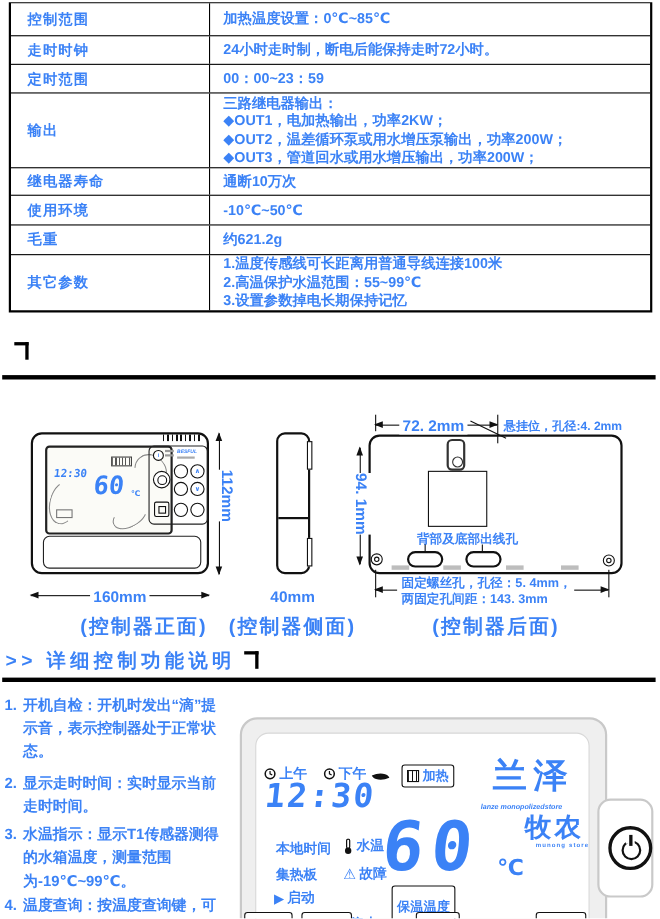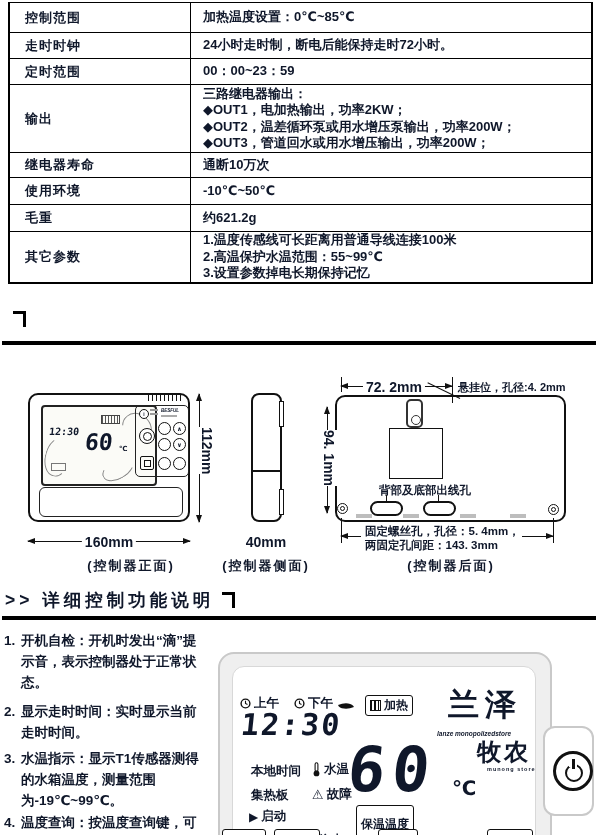--- a/index.html
+++ b/index.html
@@ -1,36 +1,36 @@
 <!DOCTYPE html>
 <html><head>
 <meta charset="utf-8">
 <style>
   html,body{margin:0;padding:0;background:#fff}
   #page{position:relative;width:600px;height:835px;background:#fff;overflow:hidden;
-        font-family:"Liberation Sans","DejaVu Sans",sans-serif;color:#0f172a}
+        font-family:"Liberation Sans","DejaVu Sans",sans-serif;color:#3b82f6}
 
   
   .spec{position:absolute;left:8px;top:2px;width:585px;border:2px solid #000;border-top-width:1px;box-sizing:border-box;background:#fff}
   .srow{display:flex;border-top:1px solid #000}
   .srow:first-child{border-top:0}
   .slabel{width:180px;flex:none;display:flex;align-items:center;padding-left:15px;
           font-weight:bold;font-size:13px;box-sizing:border-box;letter-spacing:1px}
   .sval{flex:1;display:flex;align-items:center;border-left:1.5px solid #000;padding-left:12px;
         font-weight:bold;font-size:13px;line-height:16.5px;white-space:pre-line;box-sizing:border-box}
 
   
   .sec-title{position:absolute;font-size:17.5px;font-weight:bold;letter-spacing:4px;white-space:nowrap}
   .hook{display:inline-block;width:10px;height:13px;border-top:3px solid #000;border-right:3px solid #000;
         margin-left:8px;vertical-align:-2px}
   .rule{position:absolute;height:4px;background:#000}
 
   
   .outline{position:absolute;border:2px solid #111;border-radius:10px;background:#fff;box-sizing:border-box}
-  .cap{position:absolute;font-size:13px;font-weight:bold;letter-spacing:2px;white-space:nowrap;transform:translateX(-50%)}
+  .cap{position:absolute;font-size:18px;font-weight:bold;letter-spacing:2px;white-space:nowrap;transform:translateX(-50%)}
   .dim-h{position:absolute;height:0;border-top:1.2px solid #111}
   .dim-h:before,.dim-h:after{content:"";position:absolute;top:-4.2px;width:0;height:0;border:3.6px solid transparent}
   .dim-h:before{left:-1px;border-left:0;border-right:8px solid #111}
   .dim-h:after{right:-1px;border-right:0;border-left:8px solid #111}
   .dim-h.larrow:after{display:none}
   .dim-h.rarrow:before{display:none}
   .dim-v{position:absolute;width:0;border-left:1.2px solid #111}
   .dim-v:before,.dim-v:after{content:"";position:absolute;left:-4.2px;width:0;height:0;border:3.6px solid transparent}
   .dim-v:before{top:-1px;border-top:0;border-bottom:8px solid #111}
   .dim-v:after{bottom:-1px;border-bottom:0;border-top:8px solid #111}

